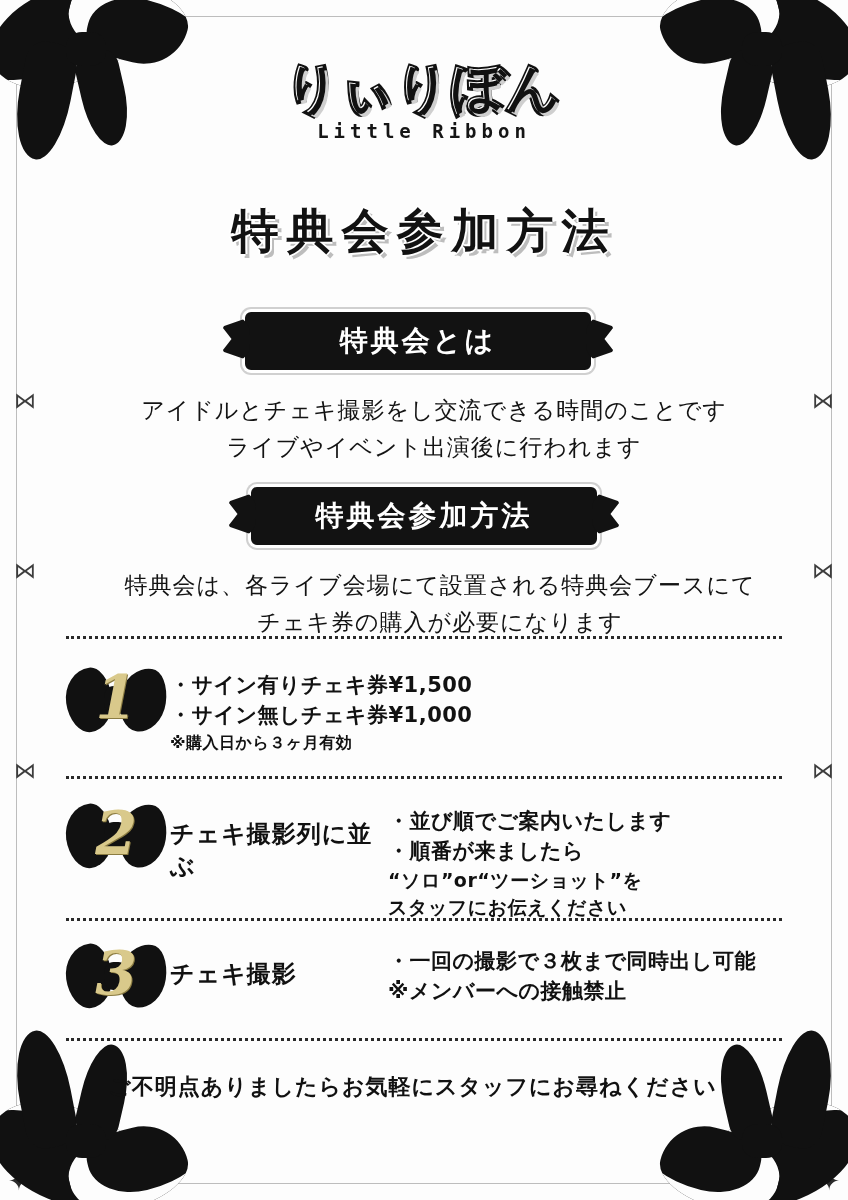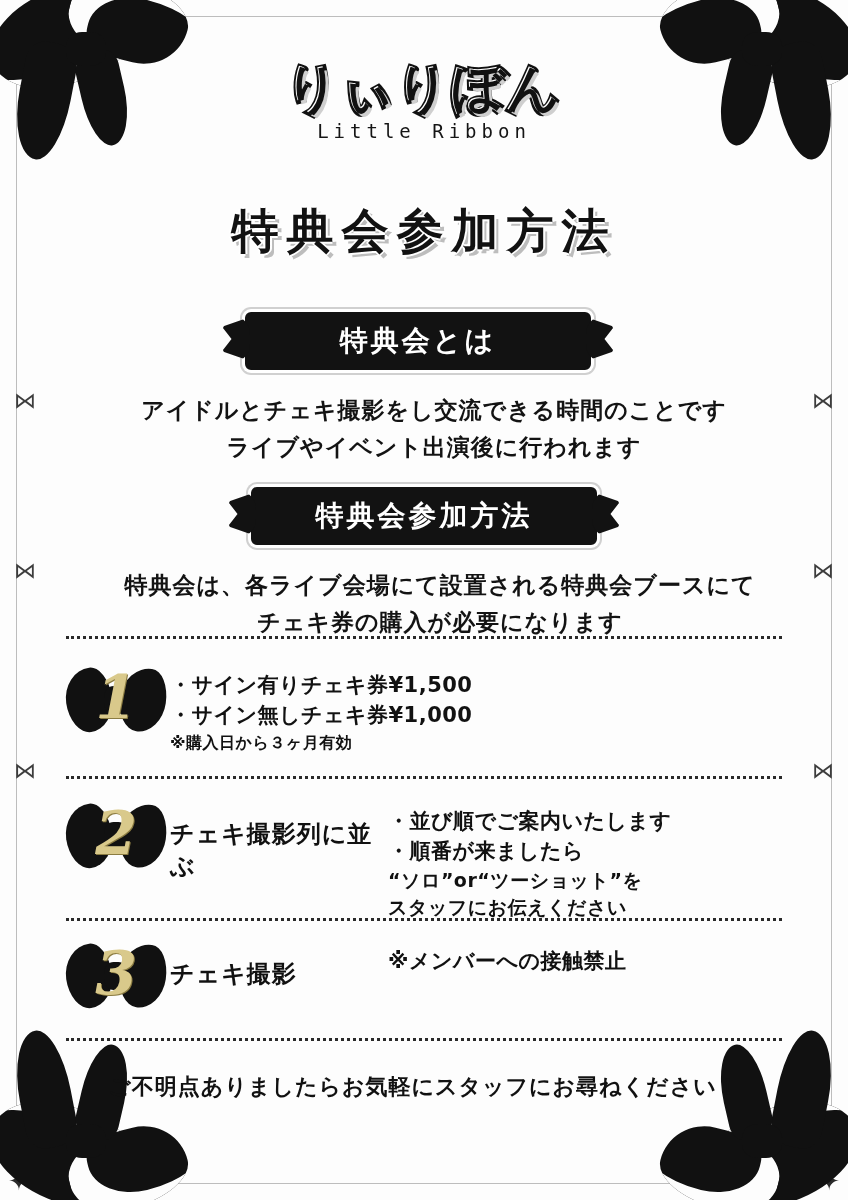--- a/index.html
+++ b/index.html
@@ -131,21 +131,21 @@
       3px 3px 0 #cfcfcf,
       -1px -1px 0 #ffffff;
     line-height: 1;
   }
   .logo-en {
     margin-top: 6px;
     font-family: "DejaVu Sans Mono", monospace;
     font-size: 19px;
     letter-spacing: 5px;
     color: #151515;
-    font-weight: normal;
+    font-weight: bold;
   }
 
   
   .main-title {
     position: absolute;
     left: 0; right: 0;
     top: 200px;
     text-align: center;
     font-family: "DejaVu Sans", sans-serif;
     font-size: 47px;
@@ -191,21 +191,21 @@
   .banner::after  { right: -26px; clip-path: polygon(0 0,0 100%,100% 78%,66% 50%,100% 22%); }
 
   .section-a { position: absolute; left: 0; right: 12px; top: 312px; }
   .section-b { position: absolute; left: 0; right: 0; top: 487px; }
 
   .body-text {
     margin-top: 22px;
     text-align: center;
     font-family: "DejaVu Sans", sans-serif;
     font-size: 23px;
-    font-weight: bold;
+    font-weight: normal;
     color: #131313;
     line-height: 1.62;
     letter-spacing: 1px;
     padding-left: 32px;
   }
 
   
   .divider {
     position: absolute;
     left: 66px;
@@ -418,19 +418,20 @@
     <div class="step-badge">
       <div class="bowmark">
         <div class="lobe left"></div>
           <div class="lobe right"></div>
           <div class="center"></div>
       </div>
       <div class="step-num">3</div>
     </div>
     <div class="step-title">チェキ撮影</div>
     <div class="step-details">
+      <div>・一回の撮影で３枚まで同時出し可能</div>
       <div>※メンバーへの接触禁止</div>
     </div>
   </div>
 
   <div class="footer-text">ご不明点ありましたらお気軽にスタッフにお尋ねください！</div>
 
 </div>
 
 </body></html>

